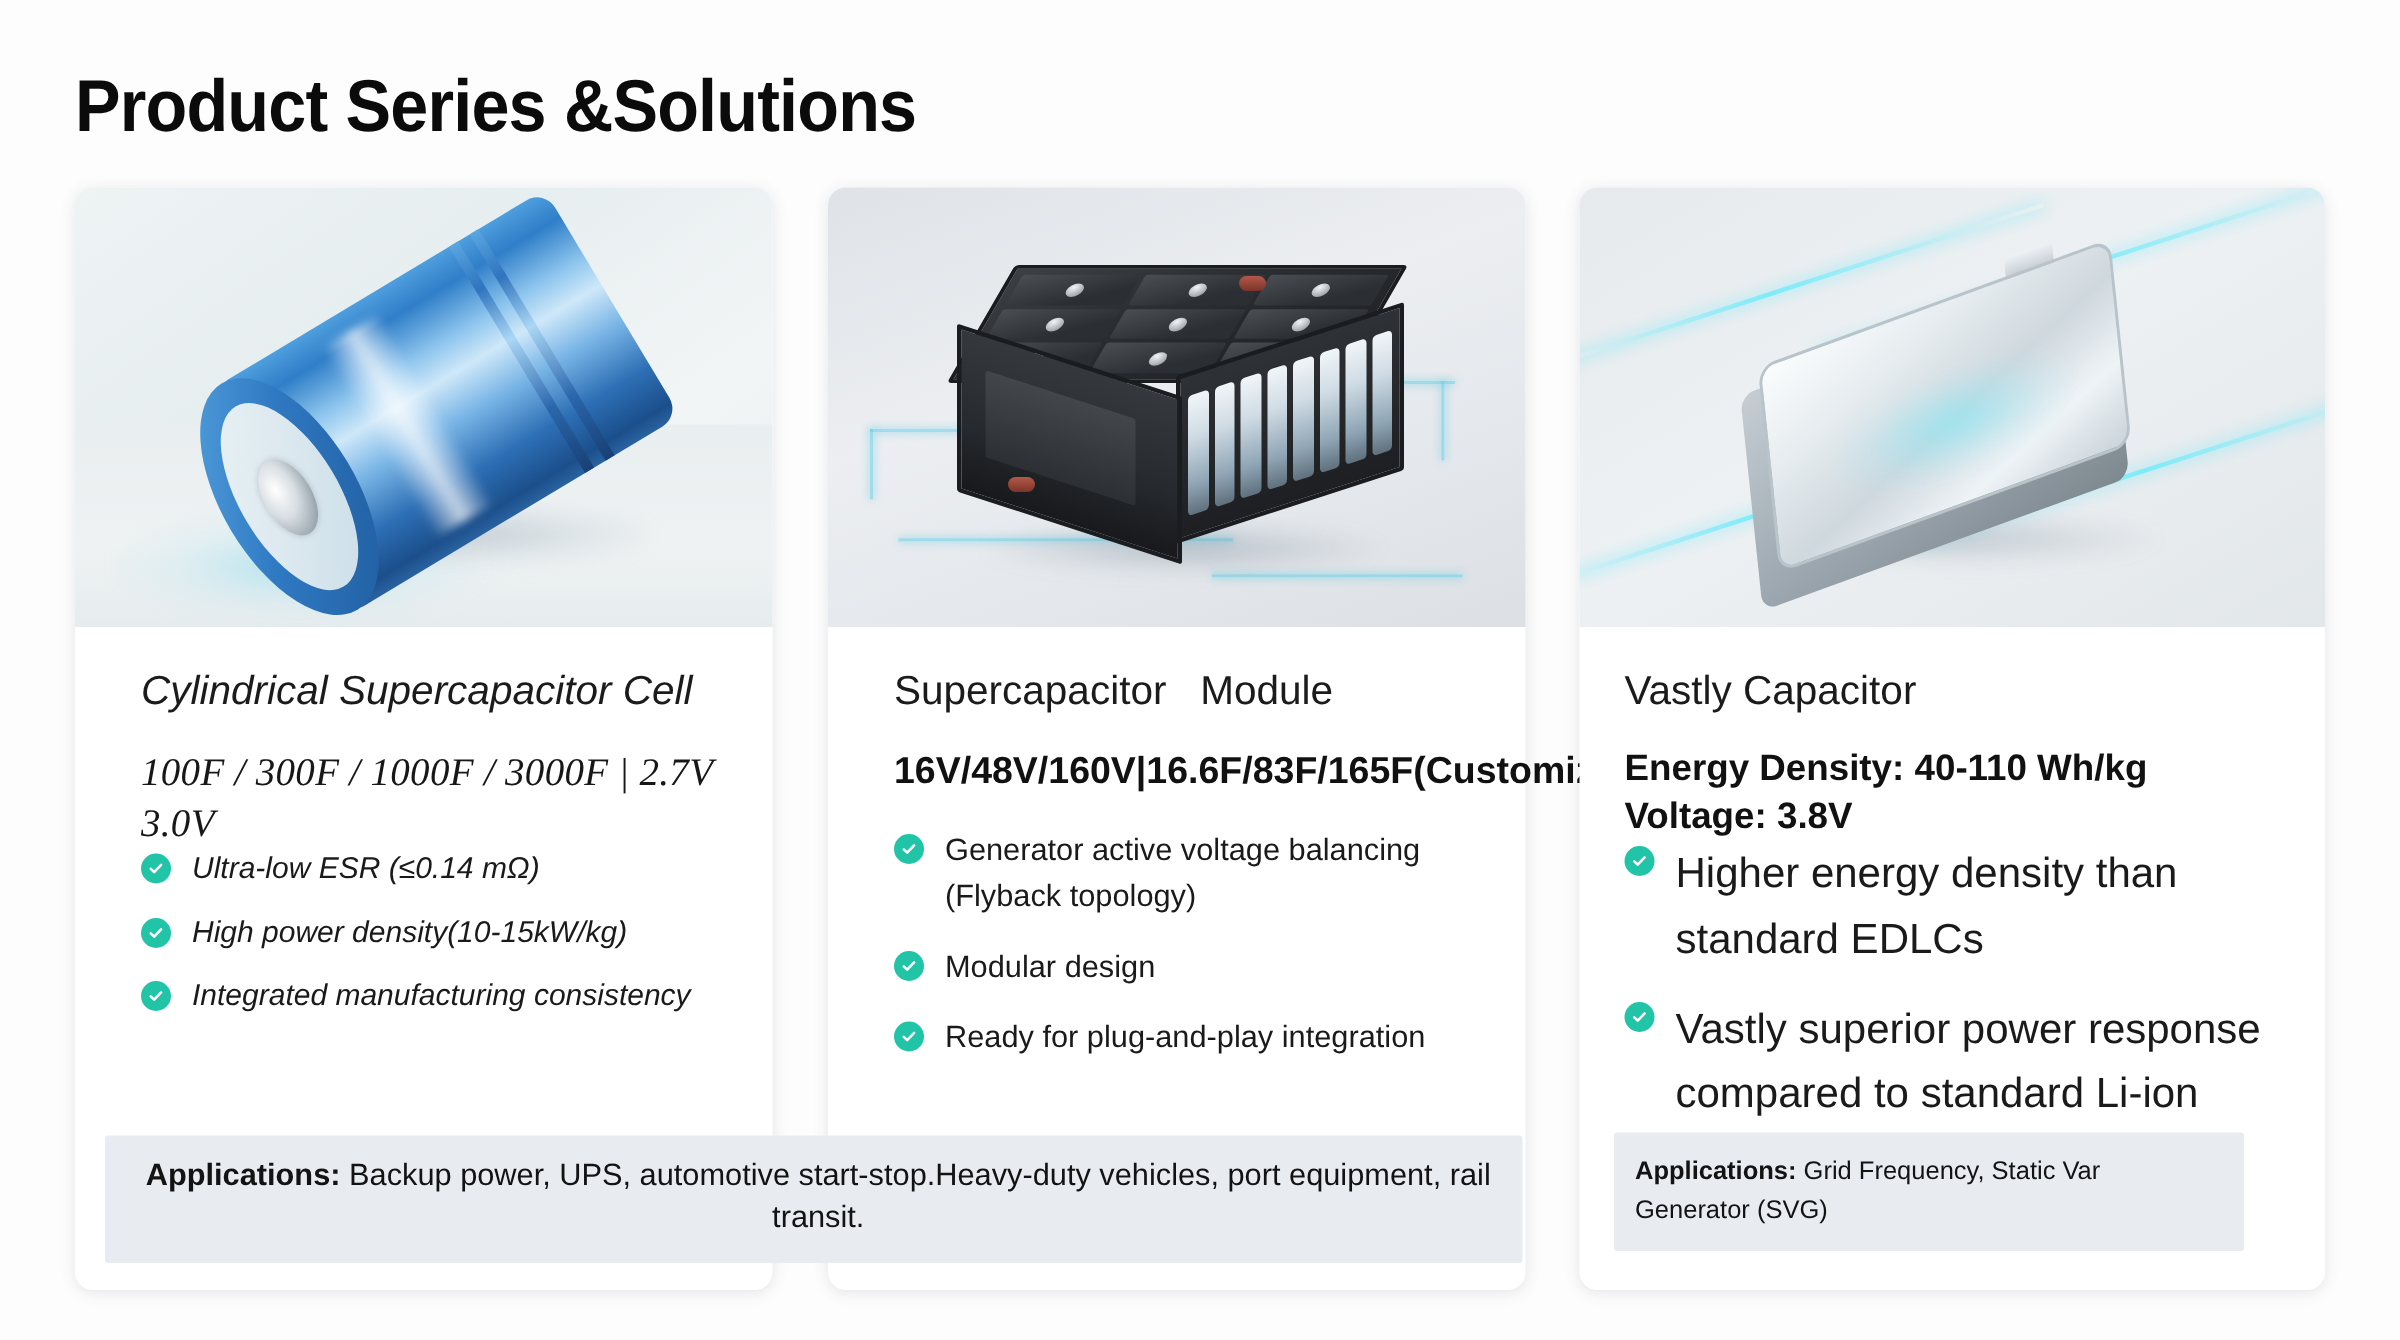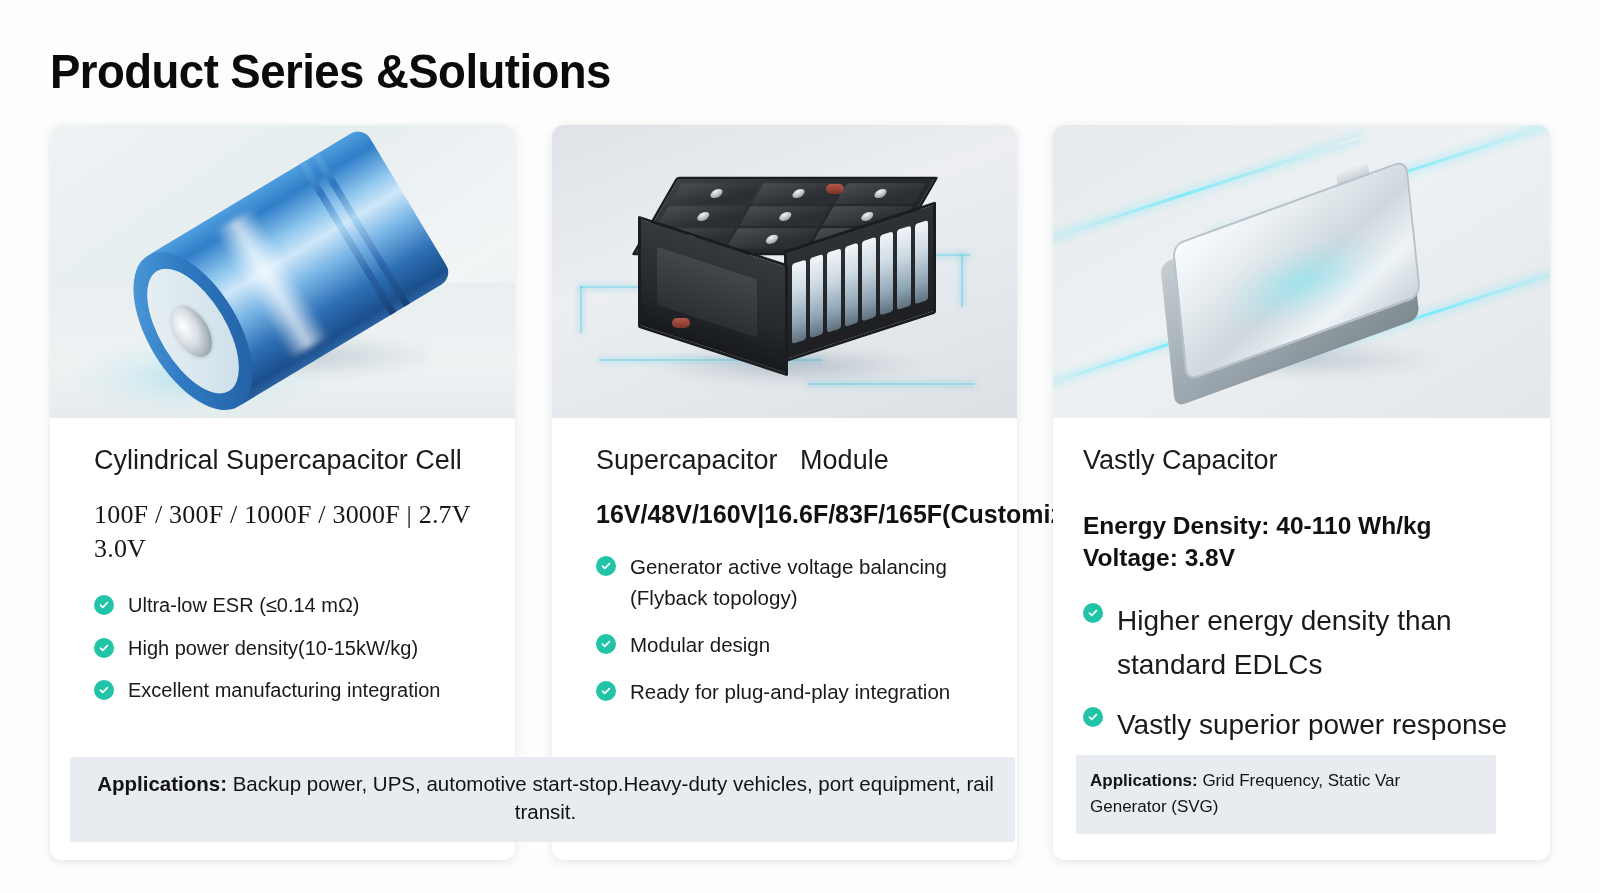--- a/index.html
+++ b/index.html
@@ -28,21 +28,21 @@
   .card {
     position: absolute;
     top: 0;
     width: 465px;
     height: 735px;
     background: #ffffff;
     border-radius: 12px;
     box-shadow: 0 2px 10px rgba(60,70,90,0.13);
     overflow: visible;
   }
-  .card.c1 { left: 50px; }
+  .card.c1 { left: 50px; font-style: italic; }
   .card.c2 { left: 552px; }
   .card.c3 { left: 1053px; width: 497px; }
 
   .card-media {
     position: absolute; left: 0; top: 0; width: 100%; height: 293px;
     border-radius: 12px 12px 0 0;
     overflow: hidden;
   }
 
   
@@ -211,23 +211,23 @@
   .spec-serif {
     font-family: "Liberation Serif", serif;
     font-size: 26px; color:#171717; line-height:1.28; margin-top: 22px;
     letter-spacing: .2px;
   }
   .spec-bold {
     font-family: "Liberation Sans", sans-serif; font-weight:bold;
     font-size: 25px; color:#111; line-height:1.28; margin-top: 19px;
   }
   .card.c2 .spec-bold { margin-top: 22px; }
-  .card.c3 .spec-bold { font-size: 24.5px; margin-top: 34px; }
-
-  .bullets { margin-top: 26px; list-style:none; }
+  .card.c3 .spec-bold { font-size: 24.5px; margin-top: 21px; }
+
+  .bullets { list-style:none; }
   .card.c2 .bullets { margin-top: 22px; }
   .bullets li {
     position: relative; padding-left: 34px; margin-bottom: 13px;
     font-size: 20px; color:#1a1a1a; line-height: 1.48;
   }
   .card.c2 .bullets li { font-size: 20.5px; margin-bottom: 17px; }
   .card.c3 .bullets li { font-size: 28px; margin-bottom: 17px; line-height:1.55; }
   .chk {
     position:absolute; left:0; top:4px; width:20px; height:20px; border-radius:50%;
     background:#21c4a6; display:flex; align-items:center; justify-content:center;
@@ -291,21 +291,21 @@
                 </svg>
             </span>
             <span>High power density(10-15kW/kg)</span>
           </li>
           <li>
             <span class="chk">
               <svg width="12" height="12" viewBox="0 0 12 12">
                   <path d="M2.5 6.2 L4.8 8.4 L9.4 3.6" stroke="#ffffff" stroke-width="1.7" fill="none" stroke-linecap="round" stroke-linejoin="round"></path>
                 </svg>
             </span>
-            <span>Excellent manufacturing integration</span>
+            <span>Integrated manufacturing consistency</span>
           </li>
         </ul>
       </div>
     </div>
 
     <div class="card c2">
       <div class="card-media media2">
         <div class="techline" style="left:6%;top:55%;width:30%;height:2px;"></div>
         <div class="techline" style="left:6%;top:55%;width:2px;height:16%;"></div>
         <div class="techline" style="left:10%;top:80%;width:48%;height:2px;"></div>

